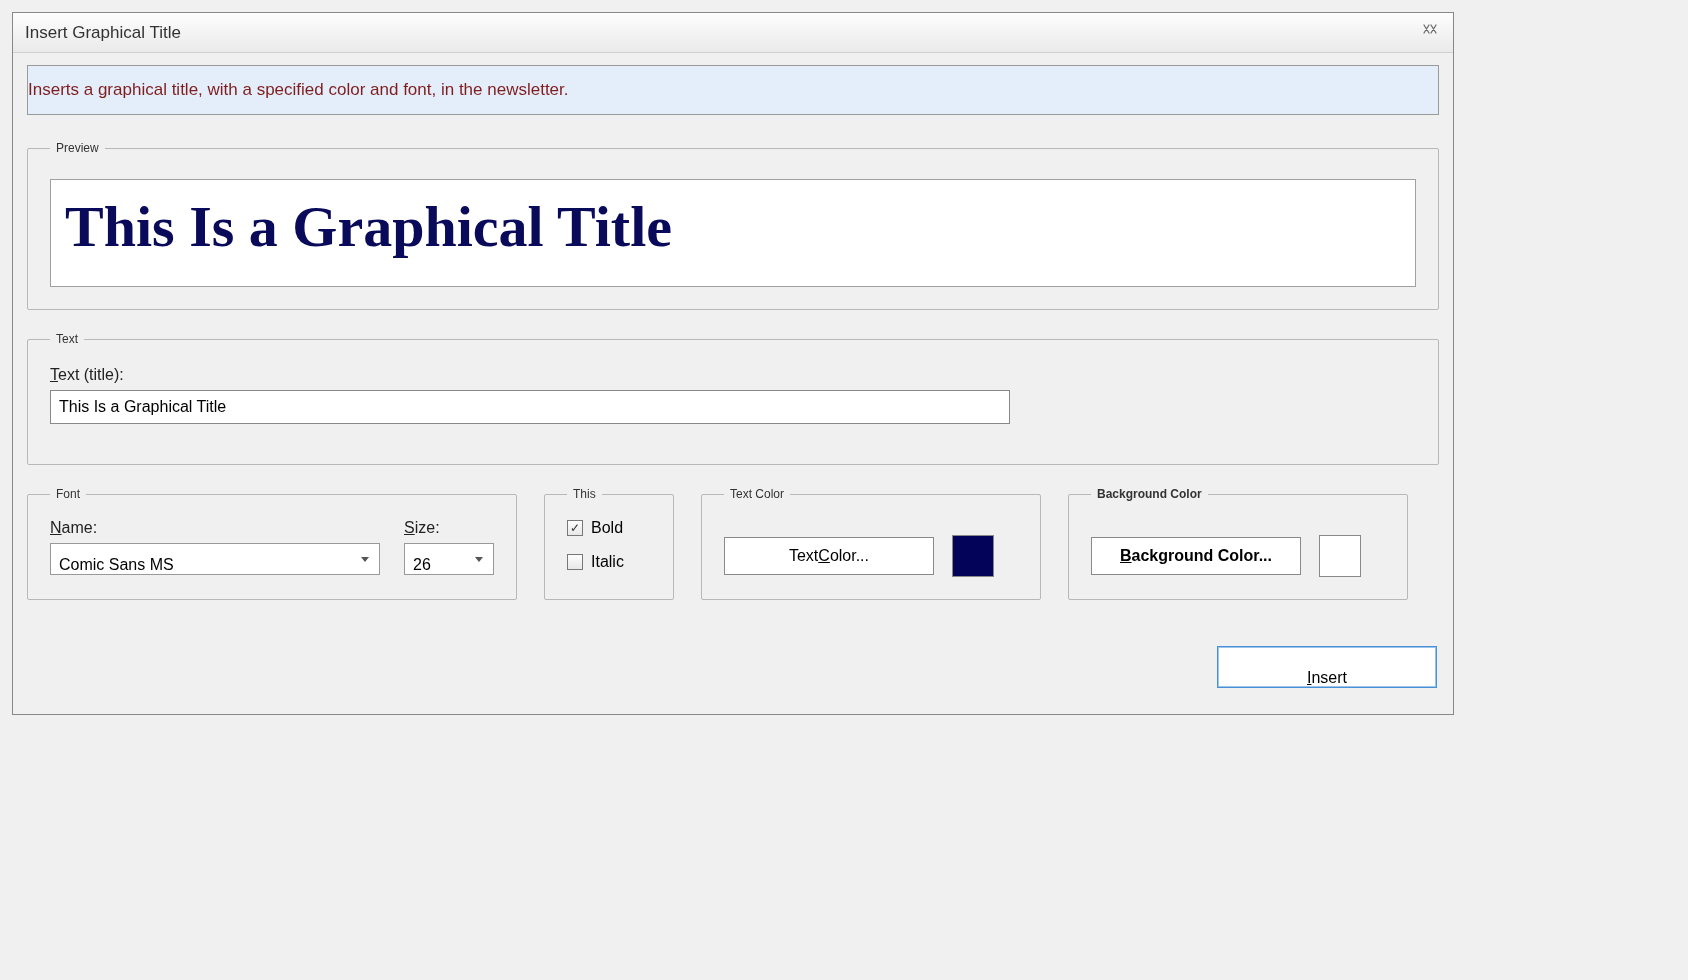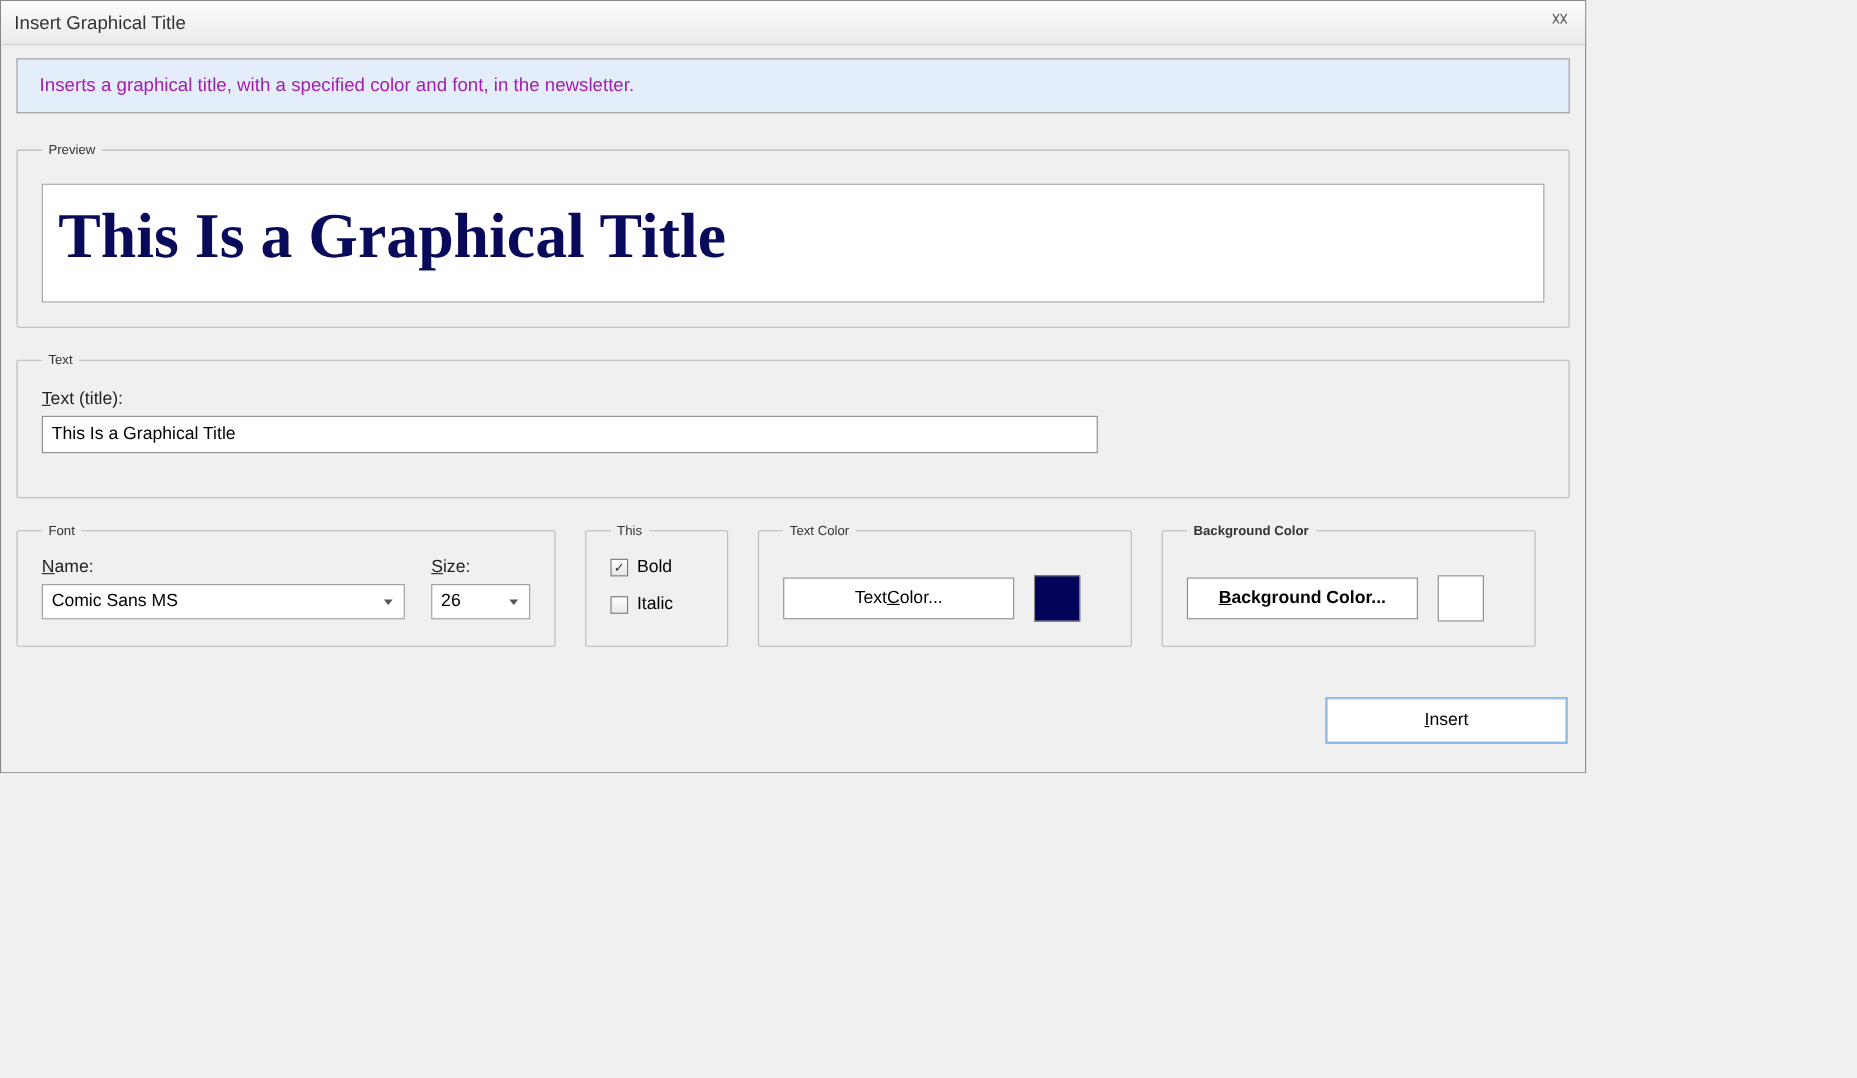--- a/index.html
+++ b/index.html
@@ -6,21 +6,21 @@
   body {
     margin: 0;
     padding: 0;
     font-family: "Segoe UI", Tahoma, sans-serif;
     font-size: 15px;
     background: #f0f0f0;
     color: #000;
   }
   .window {
     width: 1442px;
-    margin: 0;
+    margin: 12px;
     background: #f0f0f0;
     border: 1px solid #888;
     position: relative;
   }
   .titlebar {
     height: 40px;
     background: linear-gradient(#fdfdfd, #eaeaea);
     border-bottom: 1px solid #d0d0d0;
     display: flex;
     align-items: center;
@@ -46,23 +46,23 @@
     border-radius: 2px;
     cursor: pointer;
     letter-spacing: -2px;
   }
   .content {
     padding: 12px 14px 14px 14px;
   }
   .info-banner {
     background: #e4eefb;
     border: 1px solid #9a9a9a;
-    padding: 14px 20px;
+    padding: 14px 0;
     font-size: 17px;
-    color: #a21caf;
+    color: #7f1d1d;
     margin-bottom: 26px;
   }
   fieldset {
     border: 1px solid #b8b8b8;
     border-radius: 2px;
     padding: 18px 22px 22px 22px;
     margin: 0 0 22px 0;
     position: relative;
   }
   legend {
@@ -115,21 +115,21 @@
   .bgcolor-group { flex: 0 0 340px; font-weight: bold; }
   .font-row {
     display: flex;
     gap: 24px;
     align-items: flex-end;
   }
   .font-col-name { flex: 1; }
   .font-col-size { flex: 0 0 90px; }
   .combo {
     display: flex;
-    align-items: center;
+    align-items: flex-end;
     height: 32px;
     border: 1px solid #999;
     background: #fff;
     position: relative;
     font-size: 16px;
     padding: 0 26px 0 8px;
   }
   .combo::after {
     content: "";
     position: absolute;
@@ -183,20 +183,21 @@
   }
   .footer {
     display: flex;
     justify-content: flex-end;
     gap: 28px;
     padding: 24px 2px 12px 2px;
   }
   .footer .btn {
     width: 220px;
     height: 42px;
+    align-items: flex-end;
   }
   .footer .btn.primary {
     border: 1px solid #4a90d9;
     box-shadow: inset 0 0 0 1px #9cc4ea;
   }
 </style>
 </head>
 <body>
 
 <div class="window">

